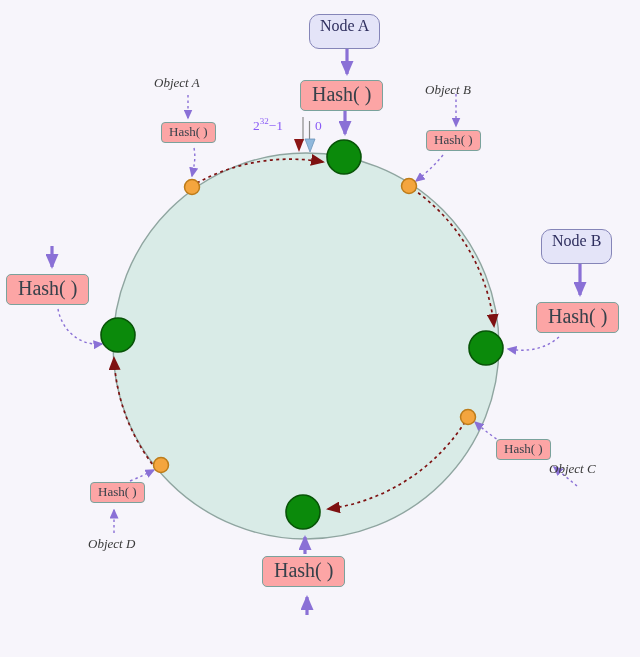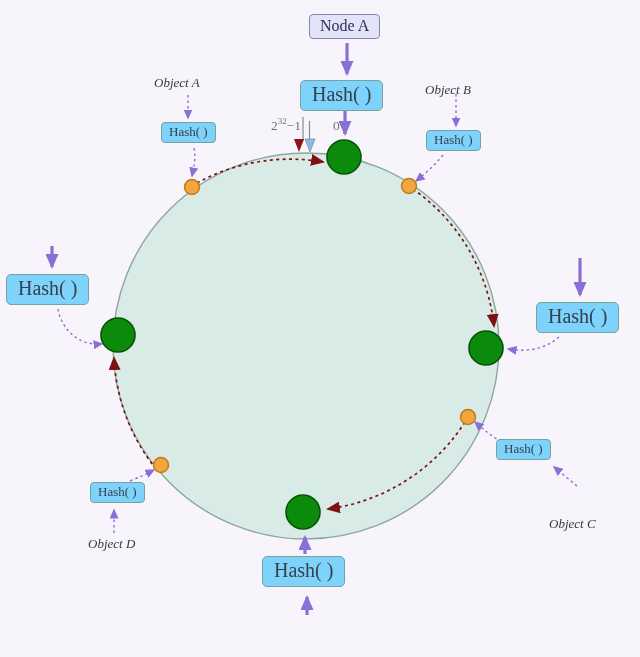--- a/index.html
+++ b/index.html
@@ -2,31 +2,31 @@
 <html><head>
 <meta charset="utf-8">
 <style>
   * { margin:0; padding:0; box-sizing:border-box; }
   html,body { width:640px; height:657px; }
   body { background:#f7f5fb; font-family:"Liberation Serif", serif; overflow:hidden; }
   .stage { position:relative; width:640px; height:657px; background:#f7f5fb; }
   svg.layer { position:absolute; left:0; top:0; z-index:1; }
   .box { position:absolute; z-index:2; text-align:center; white-space:nowrap; }
   .node-box {
-    background:#e4e4f8; border:1px solid #8585b8; border-radius:4px;
-    color:#2e2e5e; font-size:16px; padding:2px 10px 3px;
+    background:#e4e4f8; border:1px solid #8585b8; border-radius:10px;
+    color:#2e2e5e; font-size:16px; padding:2px 10px 13px;
   }
   .hash-box {
-    background:#7dd3fc; border:1px solid #7aa29c; border-radius:5px;
+    background:#fca5a5; border:1px solid #7aa29c; border-radius:5px;
     color:#37414a;
   }
   .hash-big  { font-size:20px; padding:2px 11px 4px; }
   .hash-small{ font-size:13px; padding:1px 7px 2px; border-radius:4px; }
   .obj-label { position:absolute; z-index:2; font-style:italic; font-size:13px; color:#3a3a3a; white-space:nowrap; }
-  .scale-label { position:absolute; z-index:2; font-size:13.5px; color:#737373; white-space:nowrap;margin-left:18px; }
+  .scale-label { position:absolute; z-index:2; font-size:13.5px; color:#8b5cf6; white-space:nowrap; }
   .scale-label sup { font-size:9px; }
 </style>
 </head>
 <body>
 
 <div class="stage">
 
   <svg class="layer" width="640" height="657" viewBox="0 0 640 657">
     <defs>
       <marker id="m-purple-big" markerUnits="userSpaceOnUse" markerWidth="15" markerHeight="13" refX="13" refY="6.5" orient="auto">
@@ -76,32 +76,33 @@
     <circle cx="303" cy="512" r="17" fill="#0b8a0b" stroke="#075407" stroke-width="1.6"></circle>
     <circle cx="118" cy="335" r="17" fill="#0b8a0b" stroke="#075407" stroke-width="1.6"></circle>
 
     <circle cx="192" cy="187" r="7.5" fill="#f4a53e" stroke="#bd7c1a" stroke-width="1.5"></circle>
     <circle cx="409" cy="186" r="7.5" fill="#f4a53e" stroke="#bd7c1a" stroke-width="1.5"></circle>
     <circle cx="468" cy="417" r="7.5" fill="#f4a53e" stroke="#bd7c1a" stroke-width="1.5"></circle>
     <circle cx="161" cy="465" r="7.5" fill="#f4a53e" stroke="#bd7c1a" stroke-width="1.5"></circle>
   </svg>
 
   <div class="box node-box" style="left:309px; top:14px;">Node A</div>
+  <div class="box node-box" style="left:541px; top:229px;">Node B</div>
 
   <div class="box hash-box hash-big" style="left:300px; top:80px;">Hash( )</div>
   <div class="box hash-box hash-big" style="left:536px; top:302px;">Hash( )</div>
   <div class="box hash-box hash-big" style="left:262px; top:556px;">Hash( )</div>
   <div class="box hash-box hash-big" style="left:6px; top:274px;">Hash( )</div>
 
   <div class="box hash-box hash-small" style="left:161px; top:122px;">Hash( )</div>
   <div class="box hash-box hash-small" style="left:426px; top:130px;">Hash( )</div>
   <div class="box hash-box hash-small" style="left:496px; top:439px;">Hash( )</div>
   <div class="box hash-box hash-small" style="left:90px; top:482px;">Hash( )</div>
 
   <div class="obj-label" style="left:154px; top:75px;">Object A</div>
   <div class="obj-label" style="left:425px; top:76px;margin-top:6px;">Object B</div>
-  <div class="obj-label" style="left:549px; top:516px;">Object C</div>
+  <div class="obj-label" style="left:549px; top:461px;">Object C</div>
   <div class="obj-label" style="left:88px; top:536px;">Object D</div>
 
   <div class="scale-label" style="left:253px; top:116px;"><span>2</span><sup>32</sup><span>−1</span></div>
   <div class="scale-label" style="left:315px; top:118px;">0</div>
 
 </div>
 
 </body></html>

